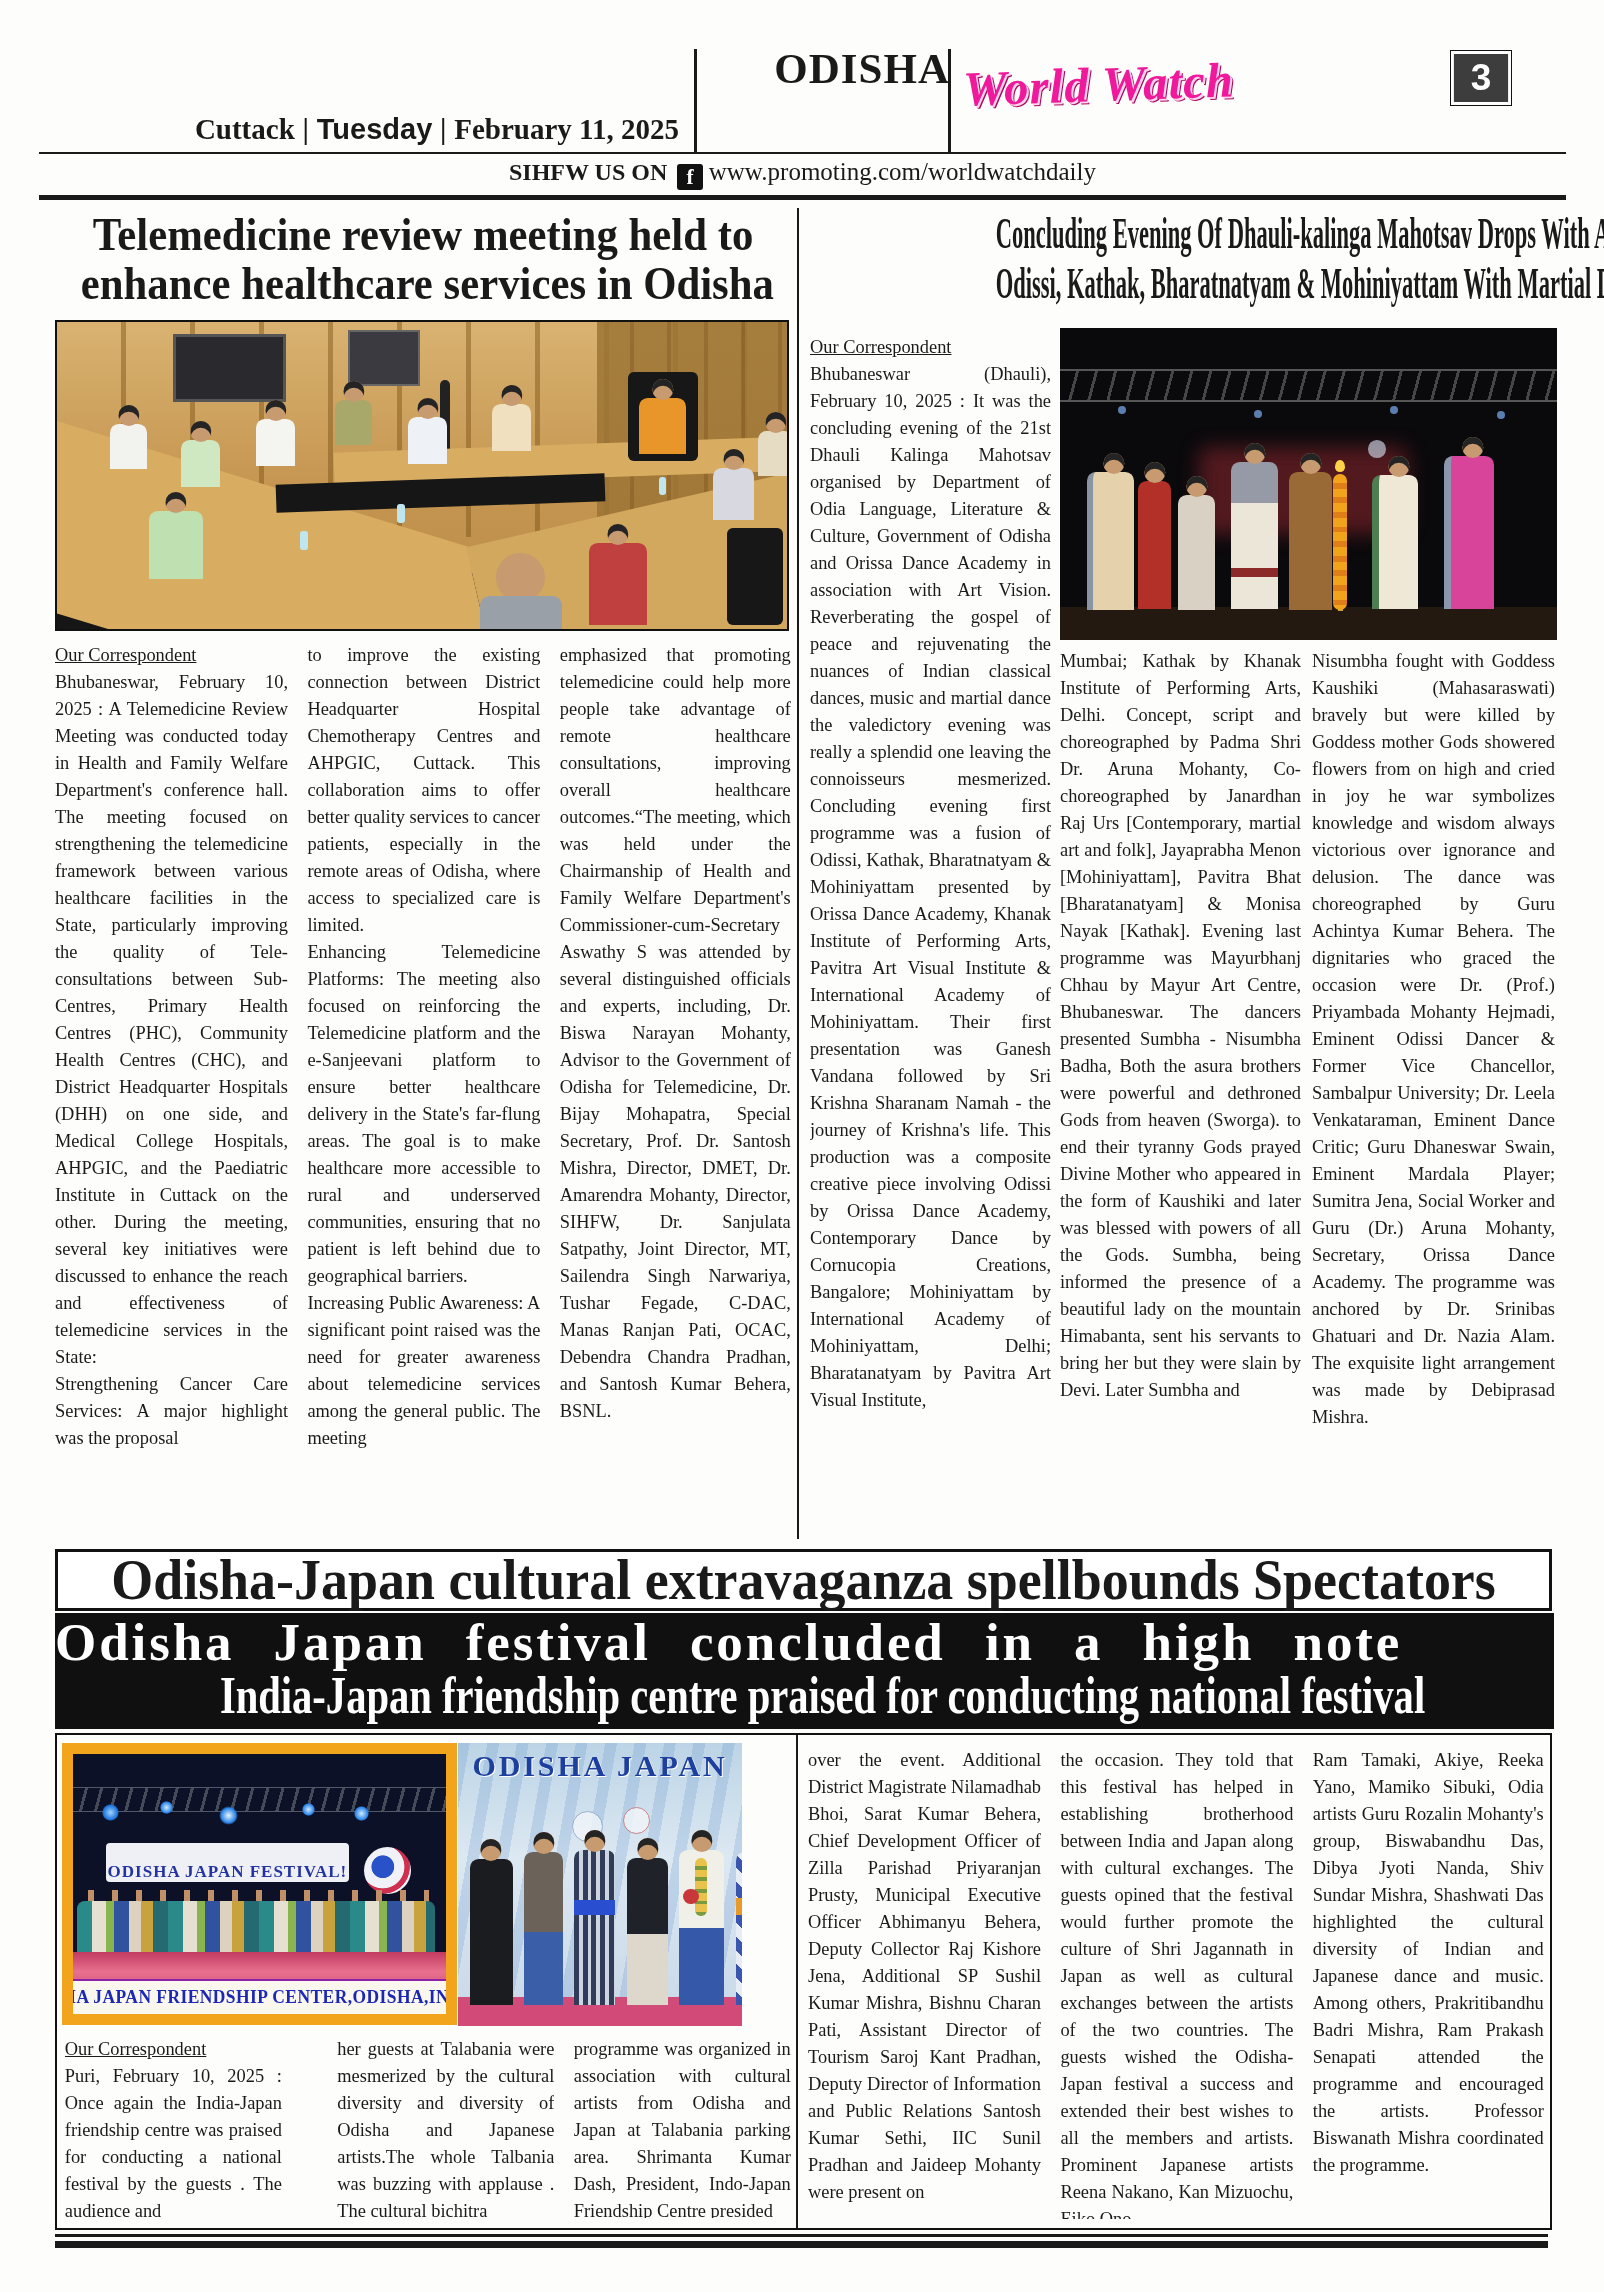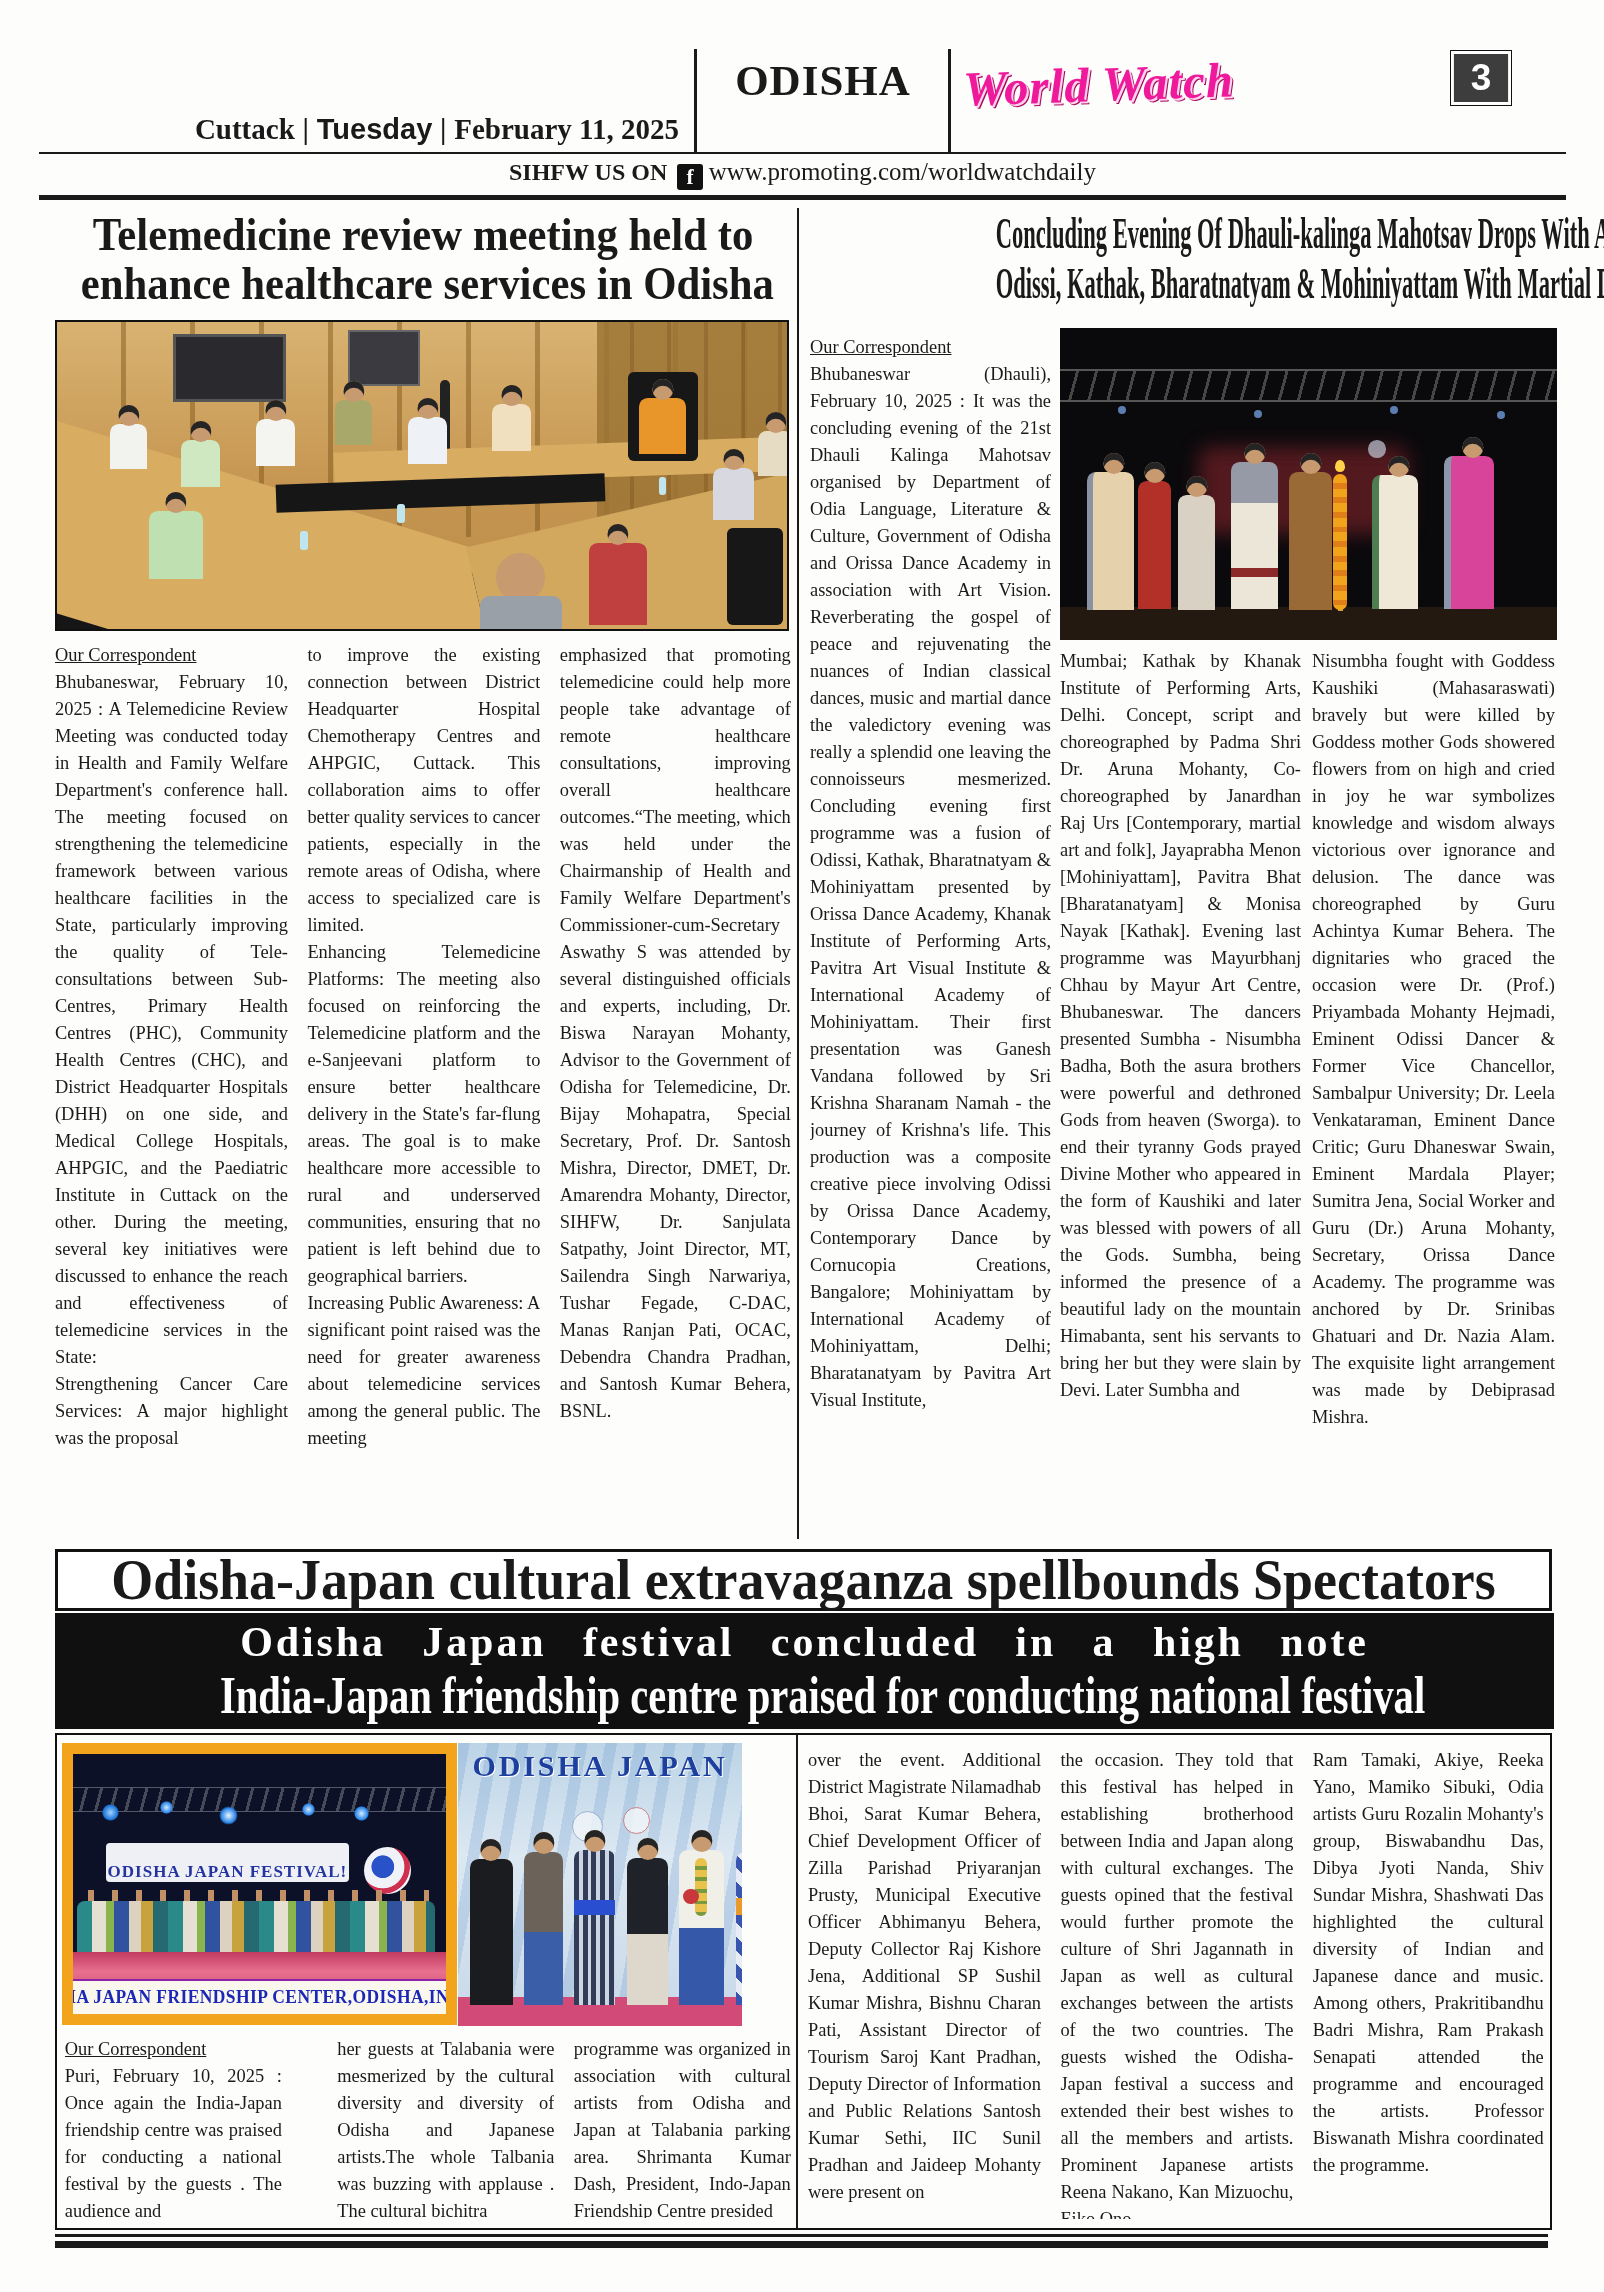--- a/index.html
+++ b/index.html
@@ -26,21 +26,21 @@
   .h1-left{font-size:46px;line-height:49px;transform:scaleX(0.93);transform-origin:50% 50%;}
   .h1-right{font-size:45px;line-height:50px;transform:scaleX(0.50);transform-origin:50% 50%;}
   
   .col{font-size:18.4px;line-height:27px;text-align:justify;overflow:hidden;}
   .byline{text-decoration:underline;font-size:18.4px;line-height:27px;}
   .body-text{white-space:pre-line;}
   
   .boxhead{border:3.9px solid #111;background:#fff;}
   .h-bottom{font-size:58px;line-height:64px;transform:scaleX(0.93);transform-origin:50% 50%;}
   .blackbars{background:#101010;color:#fff;}
-  .bar1{font-size:42px;line-height:50px;font-weight:bold;text-align:center;
+  .bar1{font-size:53px;line-height:50px;font-weight:bold;text-align:left;
         letter-spacing:2.9px;word-spacing:23px;white-space:nowrap;}
   .bar2{font-size:52px;line-height:58px;transform:scaleX(0.78);transform-origin:50% 50%;color:#fff;}
   .contentbox{border:2.9px solid #111;}
   
   .photo{overflow:hidden;}
   .fig{position:absolute;border-radius:8.7px 8.7px 0 0;}
   .fig::before{content:"";position:absolute;left:50%;top:-19.4px;transform:translateX(-50%);
                width:21.3px;height:21.3px;border-radius:50%;background:#c79a6f;
                box-shadow:inset 0 6.8px 0 0 #242424;}
   .chair{position:absolute;background:#171717;border-radius:5.8px;}
@@ -56,21 +56,21 @@
              font-weight:bold;font-size:30px;letter-spacing:2.9px;text-shadow:1px 1px 0 #fff;}
 </style>
 </head>
 <body>
 
 <div class="page">
 
   <div class="abs dateline" style="left:0;top:113px;width:679px;text-align:right;">
     <span>Cuttack</span><span class="sep">|</span><span class="day">Tuesday</span><span class="sep">|</span><span>February 11, 2025</span>
   </div>
-  <div class="abs edition" style="left:696px;top:56px;width:254px;">ODISHA</div>
+  <div class="abs edition" style="left:696px;top:44px;width:254px;text-align:right;">ODISHA</div>
   <div class="abs logo" style="left:963px;top:56px;">World Watch</div>
   <div class="abs pagebox" style="left:1450px;top:50px;">3</div>
   <div class="abs rule" style="left:694px;top:49px;width:2.9px;height:105px;"></div>
   <div class="abs rule" style="left:948px;top:49px;width:2.9px;height:105px;"></div>
   <div class="abs rule" style="left:39px;top:152px;width:1527px;height:1.9px;"></div>
   <div class="abs followline" style="left:0;top:158px;">
     <span>SIHFW US ON</span><span class="fbicon">f</span><span style="font-weight:normal;font-size:25px;">www.promoting.com/worldwatchdaily</span>
   </div>
   <div class="abs rule" style="left:39px;top:195px;width:1527px;height:4.9px;"></div>
 

